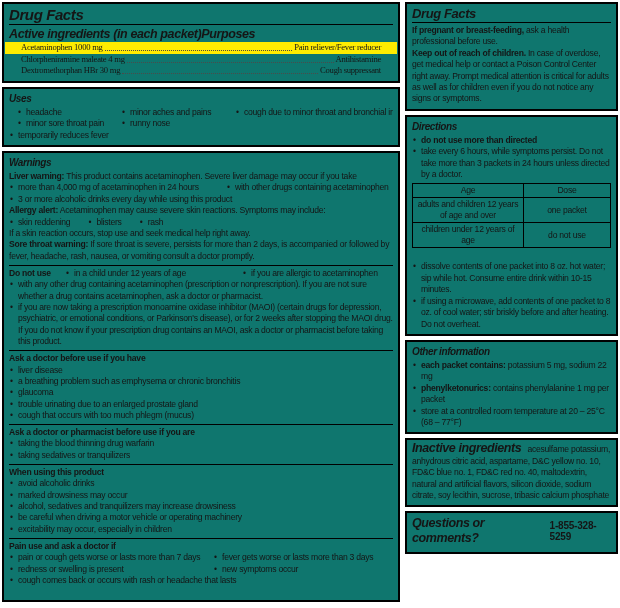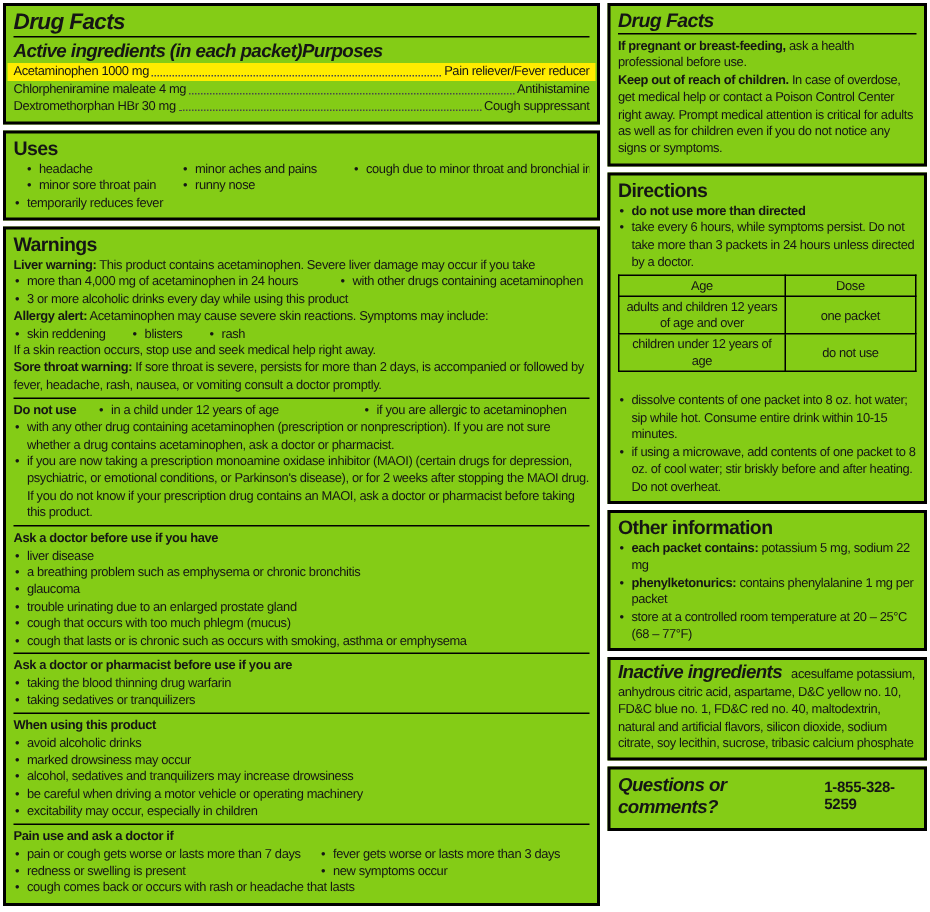--- a/index.html
+++ b/index.html
@@ -7,30 +7,30 @@
     width:620px;height:608px;overflow:hidden;
     font-family:"Liberation Sans",sans-serif;
     font-size:8.6px;line-height:11.4px;color:#151515;
     letter-spacing:-0.25px;
     -webkit-font-smoothing:antialiased;
   }
   .wrap{display:flex;gap:5px;padding:2px;box-sizing:border-box;height:604px;}
   .col{display:flex;flex-direction:column;gap:4px;box-sizing:border-box;}
   .col.left{width:398px;}
   .col.right{flex:1;min-width:0;}
-  .box{border:2.5px solid #000;background:#84cc16;padding:2px 5px 4px 5px;box-sizing:border-box;}
+  .box{border:2.5px solid #000;background:#0f766e;padding:2px 5px 4px 5px;box-sizing:border-box;}
   .grow{flex:1;}
   .df-title{font-size:15px;font-weight:bold;font-style:italic;letter-spacing:-0.4px;line-height:17px;margin:0;}
   .df-title.sm{font-size:13px;line-height:15px;}
   .rule{border-top:1.5px solid #000;margin:1px 0 2px 0;height:0;}
-  .sec-head{font-size:13px;font-weight:bold;letter-spacing:-0.4px;line-height:15px;margin:0 0 1px 0;}
+  .sec-head{font-size:10px;font-weight:bold;font-style:italic;letter-spacing:-0.4px;line-height:15px;margin:0 0 1px 0;}
   .bld{font-weight:bold;}
   .ai-headrow{display:flex;align-items:baseline;
     font-weight:bold;font-style:italic;font-size:12.5px;line-height:14px;letter-spacing:-0.4px;margin:1px 0 1px 0;}
-  .ai-row{display:flex;align-items:flex-end;margin:0 -4px;padding:0 4px;line-height:11.6px;}
+  .ai-row{display:flex;align-items:flex-end;margin:0 -4px;padding:0 16px;line-height:11.6px;font-family:Liberation Serif, serif;}
   .ai-row .name,.ai-row .purpose{white-space:nowrap;}
   .ai-row .leader{flex:1;border-bottom:1.3px dotted #4a4a4a;margin:0 2px 2.5px 2px;min-width:8px;}
   .ai-row.hl{background:#ffec00;}
   .b{position:relative;padding-left:9px;}
   .b::before{content:"\2022";position:absolute;left:1px;}
   .brow{display:flex;}
   .uses-grid{display:grid;grid-template-columns:100px 110px 1fr;column-gap:4px;margin-left:8px;}
   .uses-grid .b{white-space:nowrap;overflow:hidden;}
   .sub{border-top:1px solid #000;margin-top:2.5px;padding-top:2px;}
   .pair2{display:grid;grid-template-columns:200px 1fr;column-gap:4px;}
@@ -129,21 +129,20 @@
         <div class="b">if you are now taking a prescription monoamine oxidase inhibitor (MAOI) (certain drugs for depression, psychiatric, or emotional conditions, or Parkinson's disease), or for 2 weeks after stopping the MAOI drug. If you do not know if your prescription drug contains an MAOI, ask a doctor or pharmacist before taking this product.</div>
       </div>
 
       <div class="sub">
         <div class="bld">Ask a doctor before use if you have</div>
         <div class="b">liver disease</div>
         <div class="b">a breathing problem such as emphysema or chronic bronchitis</div>
         <div class="b">glaucoma</div>
         <div class="b">trouble urinating due to an enlarged prostate gland</div>
         <div class="b">cough that occurs with too much phlegm (mucus)</div>
-        <div class="b">cough that lasts or is chronic such as occurs with smoking, asthma or emphysema</div>
       </div>
 
       <div class="sub">
         <div class="bld">Ask a doctor or pharmacist before use if you are</div>
         <div class="b">taking the blood thinning drug warfarin</div>
         <div class="b">taking sedatives or tranquilizers</div>
       </div>
 
       <div class="sub">
         <div class="bld">When using this product</div>

